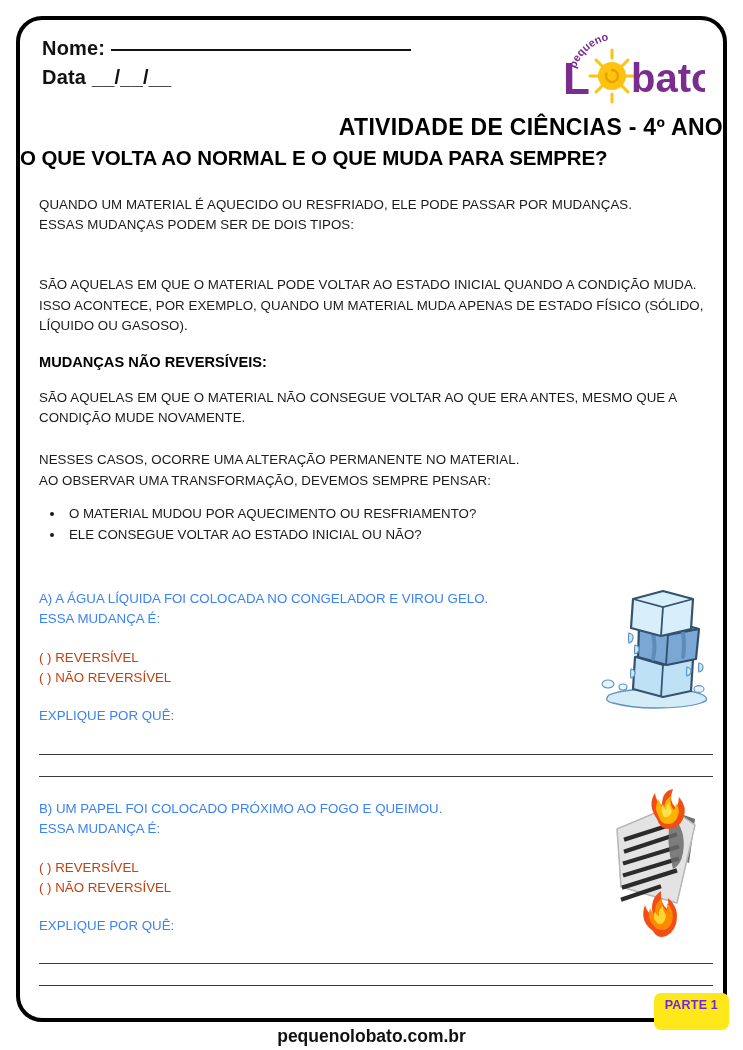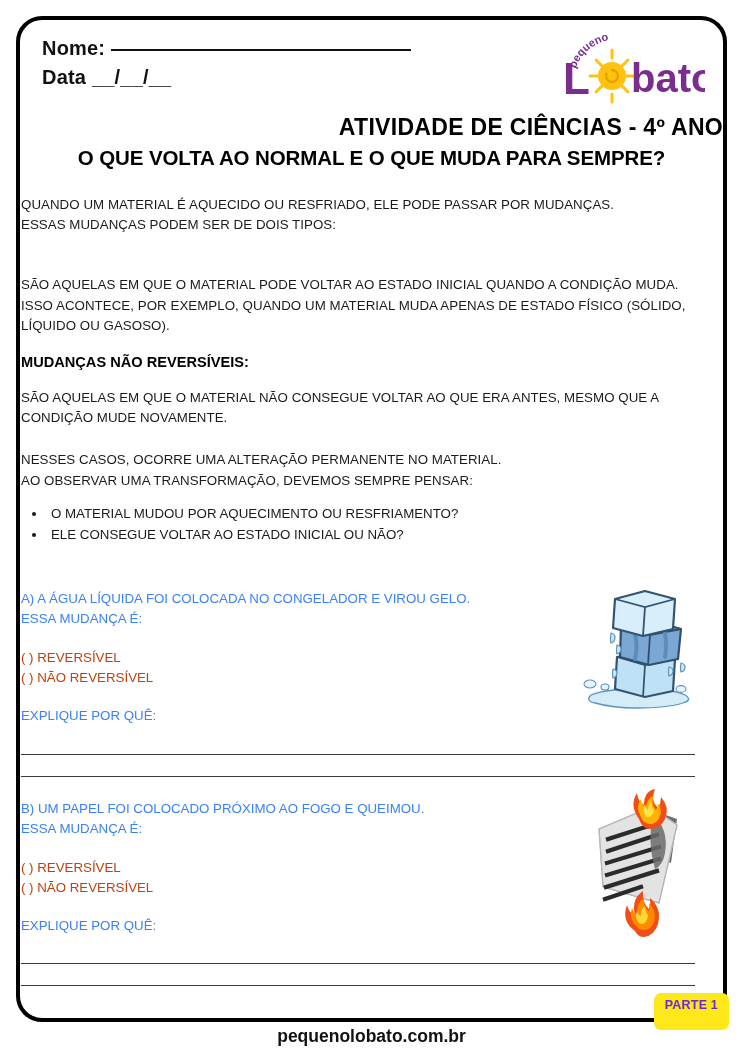--- a/index.html
+++ b/index.html
@@ -54,30 +54,30 @@
   .title1 {
     position: absolute; left: 0; top: 94px; width: 100%;
     text-align: right;
     font-weight: bold;
     font-size: 23px;
     color: #000;
     letter-spacing: .3px;
   }
   .title2 {
     position: absolute; left: 0; top: 126px; width: 100%;
-    text-align: center;
+    text-align: left;
     font-weight: bold;
     font-size: 20.5px;
     color: #000;
     letter-spacing: -.1px;
   }
   
   .body-wrap {
     position: absolute;
-    left: 1px; top: 175px;
+    left: 19px; top: 175px;
     width: 674px;
   }
   .p {
     font-size: 13.3px;
     color: #1a1a1a;
     line-height: 1.52;
     letter-spacing: .05px;
   }
   .sp-8  { height: 8px; }
   .sp-12 { height: 12px; }

